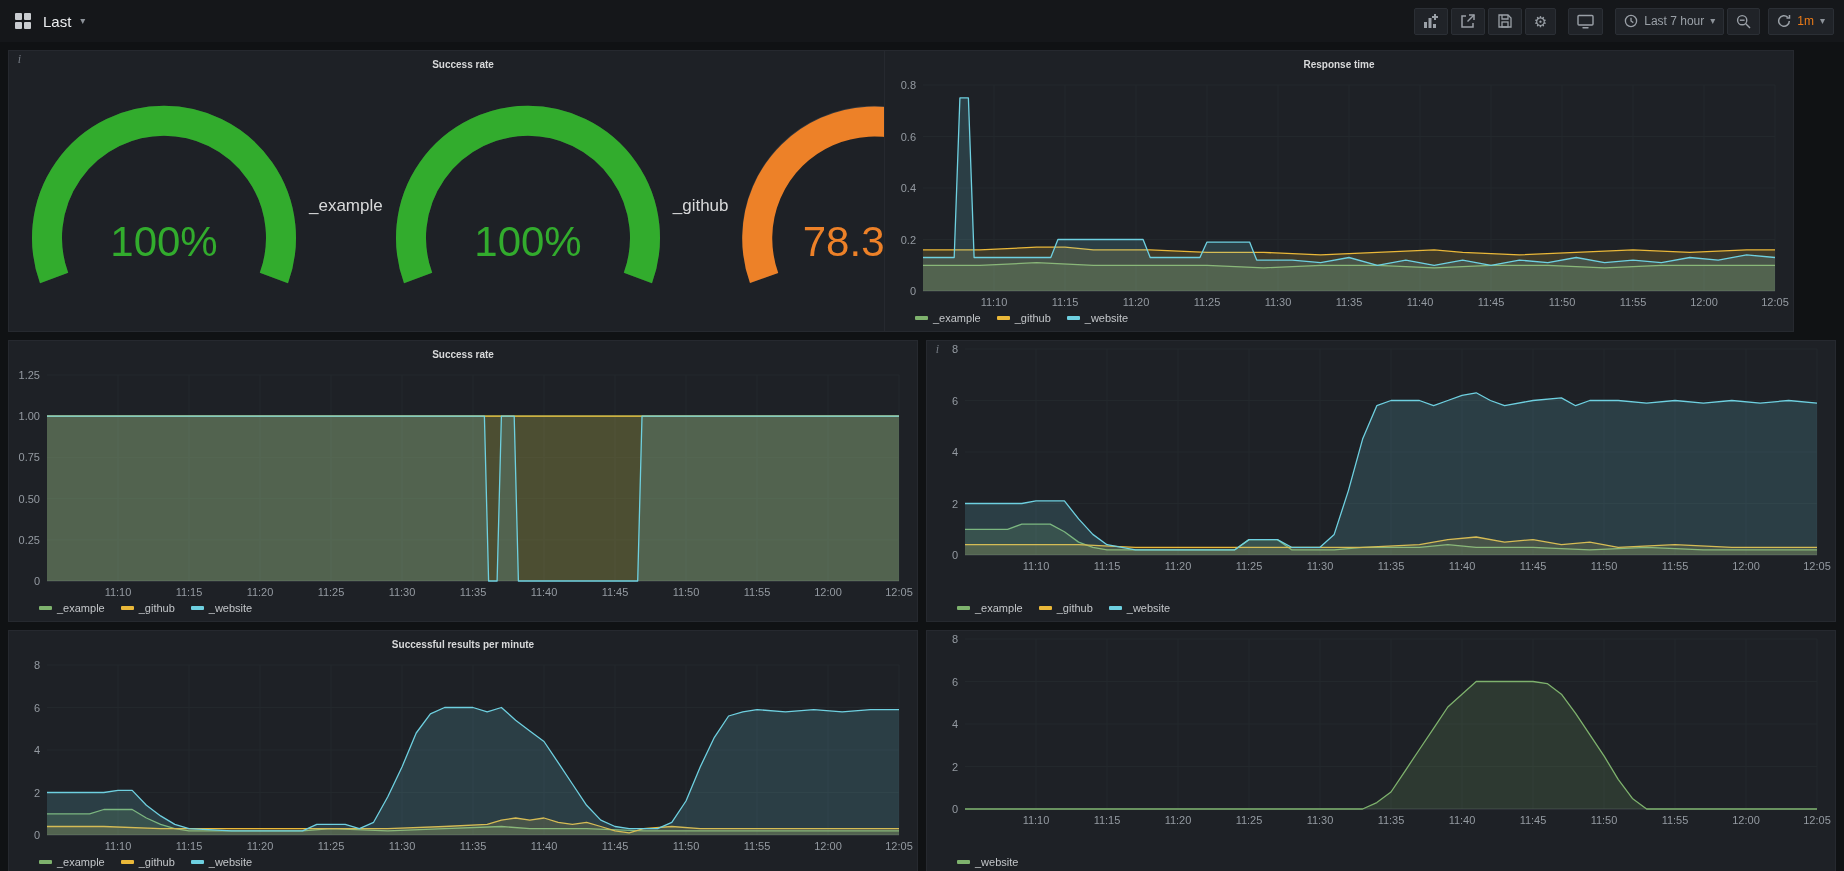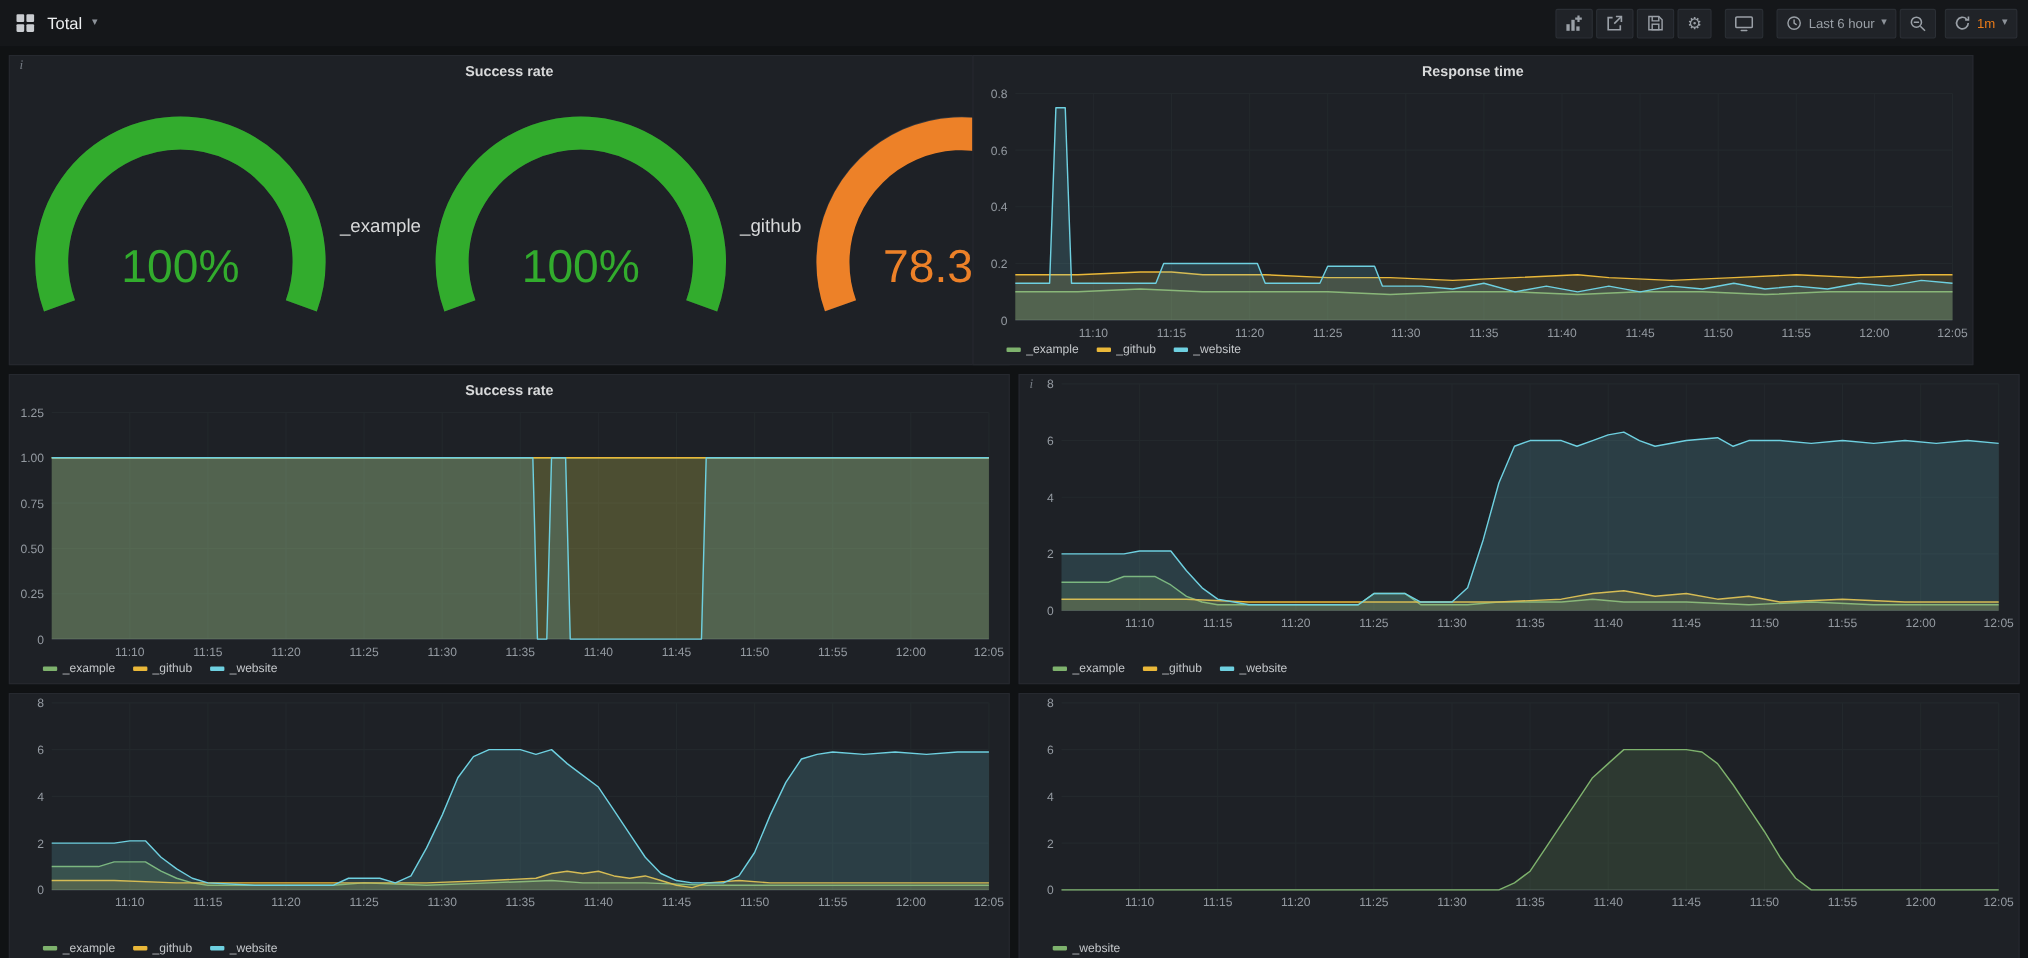--- a/index.html
+++ b/index.html
@@ -39,21 +39,21 @@
     position: absolute; background: #1e2126; border: 1px solid #26292f;
     display: flex; flex-direction: column;
   }
   .p1 { left: 8px;   top: 50px;  width: 910px; height: 282px; }
   .p2 { left: 884px; top: 50px;  width: 910px; height: 282px; }
   .p3 { left: 8px;   top: 340px; width: 910px; height: 282px; }
   .p4 { left: 926px; top: 340px; width: 910px; height: 282px; }
   .p5 { left: 8px;   top: 630px; width: 910px; height: 246px; }
   .p6 { left: 926px; top: 630px; width: 910px; height: 246px; }
   .panel-header { height: 26px; flex: 0 0 auto; display: flex; align-items: center; justify-content: center; }
-  .panel-title { font-size: 13px; font-weight: 700; color: #d8d9da; cursor: pointer; }
+  .panel-title { font-size: 10px; font-weight: 700; color: #d8d9da; cursor: pointer; }
   .panel-body { flex: 1 1 auto; min-height: 0; position: relative; }
   .panel-legend {
     flex: 0 0 auto; height: 22px; display: flex; align-items: center; gap: 16px;
     padding: 0 0 5px 30px; font-size: 11px; color: #c3c6c9;
   }
   .legend-item { display: inline-flex; align-items: center; gap: 5px; cursor: pointer; }
   .legend-swatch { width: 13px; height: 4px; border-radius: 1px; display: inline-block; }
   .info-corner {
     position: absolute; top: 1px; left: 3px; width: 15px; height: 15px; z-index: 2;
     color: #767c84; font-size: 12px; font-family: "Liberation Serif", serif; font-style: italic;
@@ -73,21 +73,21 @@
 <header class="navbar">
   <div class="nav-left">
     <button class="apps-btn">
       <svg width="18" height="18" viewBox="0 0 18 18" fill="#c9ccd0">
         <rect x="1" y="1" width="7" height="7" rx="1"></rect>
           <rect x="10" y="1" width="7" height="7" rx="1"></rect>
         <rect x="1" y="10" width="7" height="7" rx="1"></rect>
           <rect x="10" y="10" width="7" height="7" rx="1"></rect>
       </svg>
     </button>
-    <span class="dash-title">Total</span>
+    <span class="dash-title">Last</span>
     <span class="caret">▾</span>
   </div>
 
   <div class="nav-right">
     <div class="nav-group">
       <button class="nav-btn">
         <svg width="16" height="16" viewBox="0 0 16 16" fill="currentColor">
           <rect x="1" y="9" width="3" height="6"></rect>
             <rect x="5.5" y="5" width="3" height="10"></rect>
             <rect x="10" y="11" width="3" height="4"></rect>
@@ -119,21 +119,21 @@
           <path d="M6 13.8h5" stroke-linecap="round"></path>
       </svg>
     </button>
     <span class="gap"></span>
     <div class="nav-group">
       <button class="nav-btn">
         <svg width="14" height="14" viewBox="0 0 14 14" fill="none" stroke="currentColor" stroke-width="1.3">
           <circle cx="7" cy="7" r="5.6"></circle>
             <path d="M7 3.8V7l2.3 1.6"></path>
         </svg>
-        <span>Last 6 hour</span>
+        <span>Last 7 hour</span>
         <span class="caret">▾</span>
       </button>
       <button class="nav-btn">
         <svg width="15" height="15" viewBox="0 0 15 15" fill="none" stroke="currentColor" stroke-width="1.4">
           <circle cx="6.2" cy="6.2" r="4.6"></circle>
             <path d="M3.8 6.2h4.8"></path>
             <path d="M9.8 9.8L14 14"></path>
         </svg>
       </button>
       <span class="tiny-gap"></span>
@@ -364,20 +364,23 @@
           <span>_github</span>
         </span>
         <span class="legend-item">
           <span class="legend-swatch" style="background:#6ed0e0"></span>
           <span>_website</span>
         </span>
       </div>
   </section>
 
   <section class="panel p5">
+    <div class="panel-header">
+      <span class="panel-title">Successful results per minute</span>
+    </div>
     <div class="panel-body"><svg width="908" height="196">
           <line x1="109.0" x2="109.0" y1="8" y2="178" stroke="#23282c"></line>
           <line x1="180.0" x2="180.0" y1="8" y2="178" stroke="#23282c"></line>
           <line x1="251.0" x2="251.0" y1="8" y2="178" stroke="#23282c"></line>
           <line x1="322.0" x2="322.0" y1="8" y2="178" stroke="#23282c"></line>
           <line x1="393.0" x2="393.0" y1="8" y2="178" stroke="#23282c"></line>
           <line x1="464.0" x2="464.0" y1="8" y2="178" stroke="#23282c"></line>
           <line x1="535.0" x2="535.0" y1="8" y2="178" stroke="#23282c"></line>
           <line x1="606.0" x2="606.0" y1="8" y2="178" stroke="#23282c"></line>
           <line x1="677.0" x2="677.0" y1="8" y2="178" stroke="#23282c"></line>

